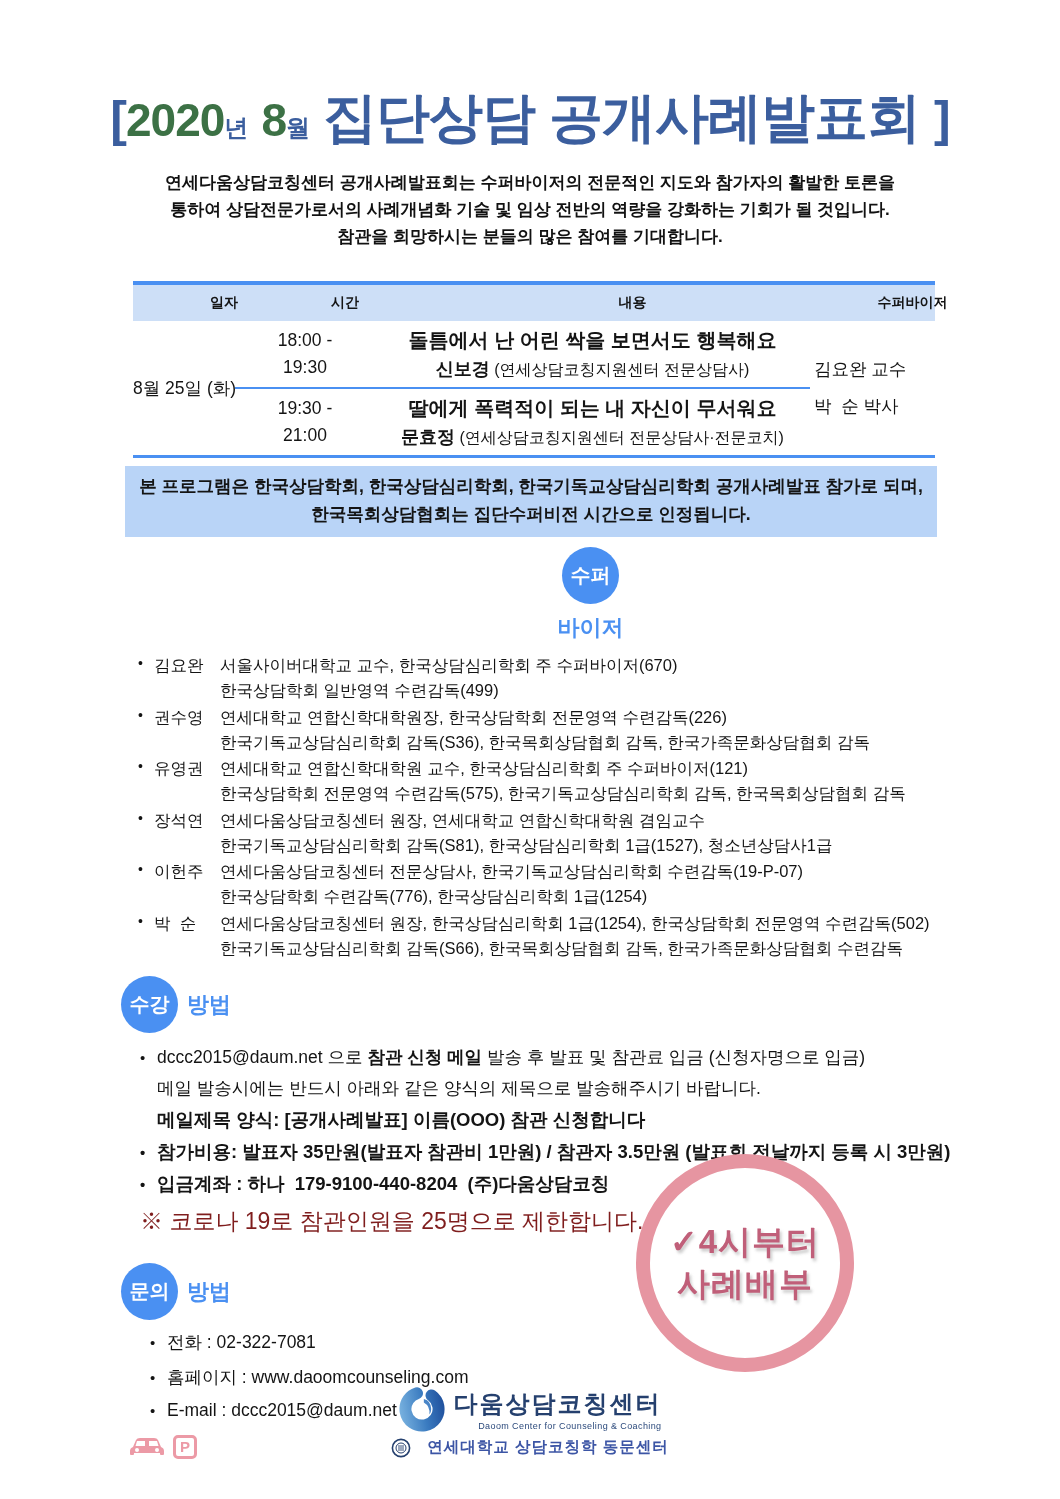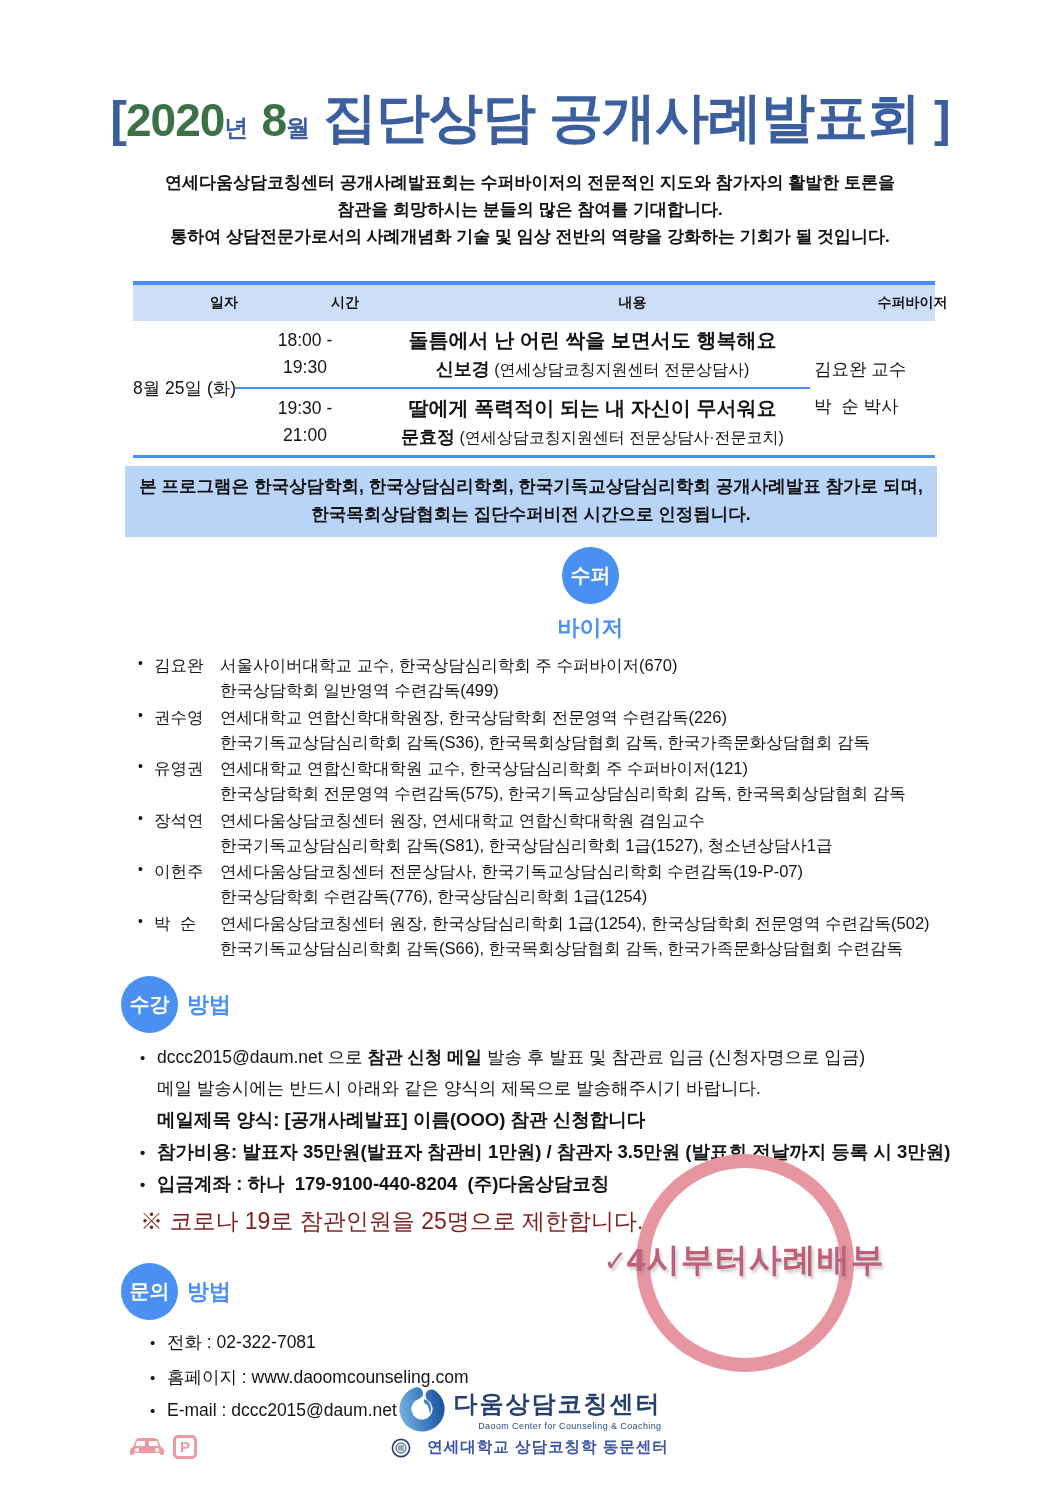--- a/index.html
+++ b/index.html
@@ -75,23 +75,23 @@
   .contact-line::before { content:"•"; display:inline-block; width:17px; font-size:15px; color:#141414; }
   .parking { margin:12px 0 0 128px; display:flex; align-items:flex-start; gap:7px; font-size:17px; line-height:1.75; }
   .car-icon svg { width:38px; height:25px; display:block; margin-top:2px; }
   .p-icon { width:24px; height:24px; border:3px solid #ec9aa6; border-radius:5px; color:#ec9aa6;
             font-weight:800; font-size:15px; display:flex; align-items:center; justify-content:center; margin-top:2px; flex:0 0 auto; }
   .parking-text { margin-left:6px; white-space:pre; }
 
   
   .stamp { position:absolute; left:636px; top:1154px; width:218px; height:218px;
            border:14px solid #e695a1; border-radius:50%; background:#fff;
-           display:flex; flex-direction:row; justify-content:center; align-items:center;
+           display:flex; flex-direction:column; justify-content:center; align-items:center;
            text-align:center; color:#c05f79; font-weight:800; font-size:33px; line-height:1.26;
-           letter-spacing:1px; text-shadow:2px 3px 3px rgba(130,130,130,0.40); white-space:pre;font-family:Liberation Mono, monospace; }
+           letter-spacing:1px; text-shadow:2px 3px 3px rgba(130,130,130,0.40); white-space:pre; }
 
   
   .footer { position:absolute; top:1386px; left:0; width:100%;
             display:flex; flex-direction:column; align-items:center; }
   .f-row1 { display:flex; align-items:center; gap:9px;text-align:right; }
   .f-logo svg { width:46px; height:46px; display:block; }
   .f-main { font-size:24px; font-weight:800; color:#25406e; letter-spacing:2px; }
   .f-sub  { font-size:9px; color:#2c4a7c; margin-top:1px; letter-spacing:0.4px; }
   .f-row2 { display:flex; align-items:center; gap:6px; margin-top:5px; }
   .emblem svg { width:20px; height:20px; display:block; }
@@ -101,22 +101,22 @@
 <body>
 
 <div class="page">
 
   <div class="title">
     <span class="t-bracket">[</span><span class="t-green">2020</span><span class="t-sub">년</span><span class="t-main">&nbsp;</span><span class="t-green">8</span><span class="t-sub">월</span><span class="t-main"> 집단상담 공개사례발표회 </span><span class="t-bracket">]</span>
   </div>
 
   <div class="intro">
     <div>연세다움상담코칭센터 공개사례발표회는 수퍼바이저의 전문적인 지도와 참가자의 활발한 토론을</div>
+    <div>통하여 상담전문가로서의 사례개념화 기술 및 임상 전반의 역량을 강화하는 기회가 될 것입니다.</div>
     <div>참관을 희망하시는 분들의 많은 참여를 기대합니다.</div>
-    <div>통하여 상담전문가로서의 사례개념화 기술 및 임상 전반의 역량을 강화하는 기회가 될 것입니다.</div>
   </div>
 
   <div class="sched">
     <div class="sched-head">
       <div>일자</div>
       <div>시간</div>
       <div>내용</div>
       <div>수퍼바이저</div>
     </div>
     <div class="sched-body">

